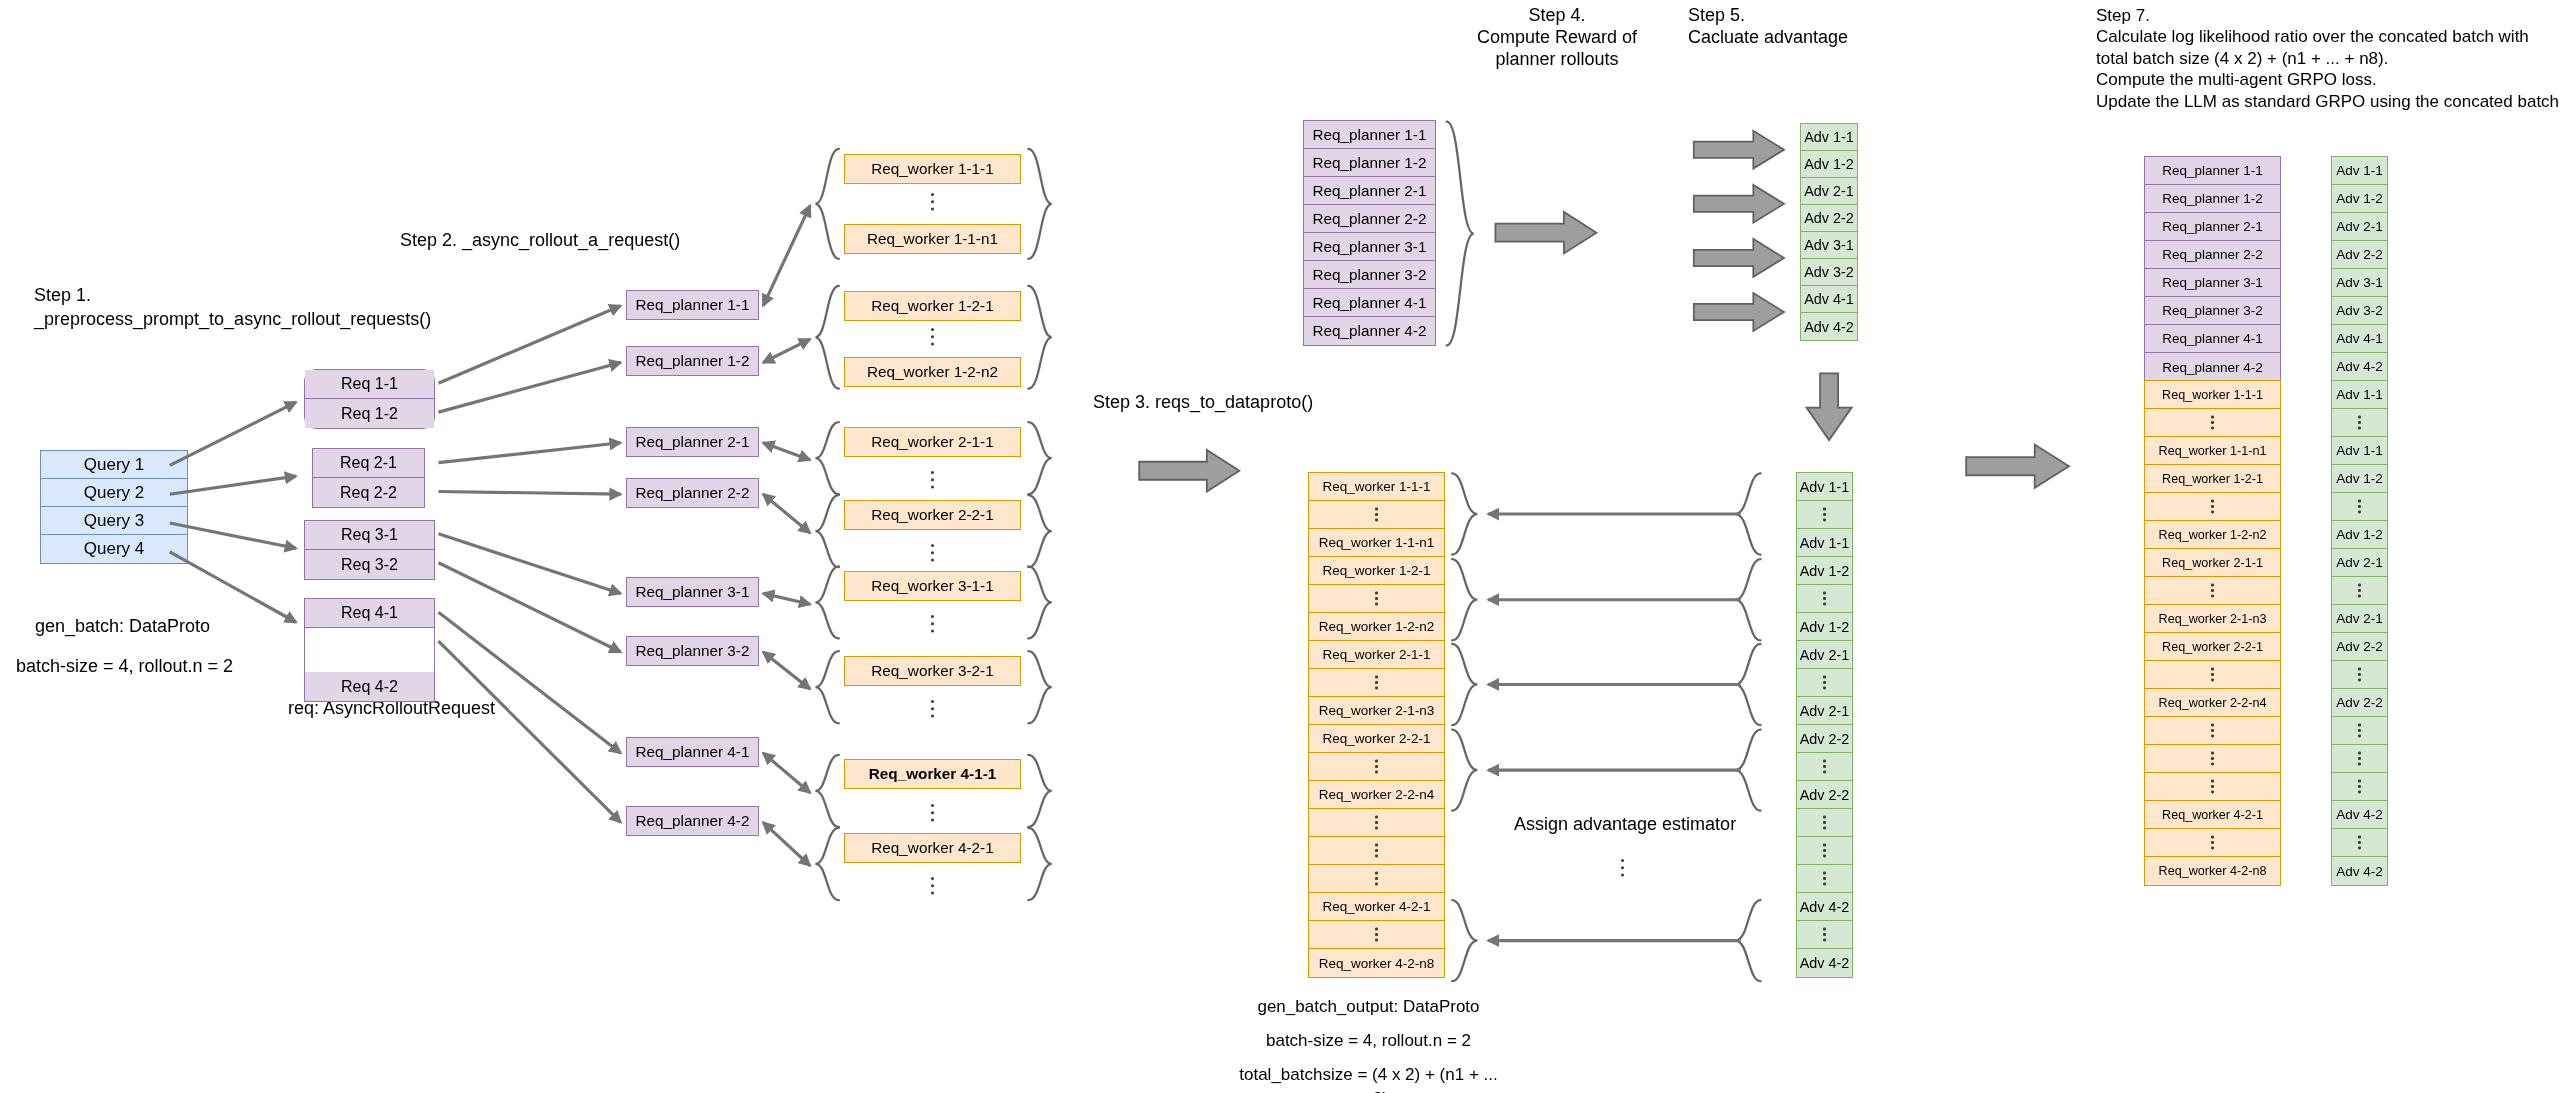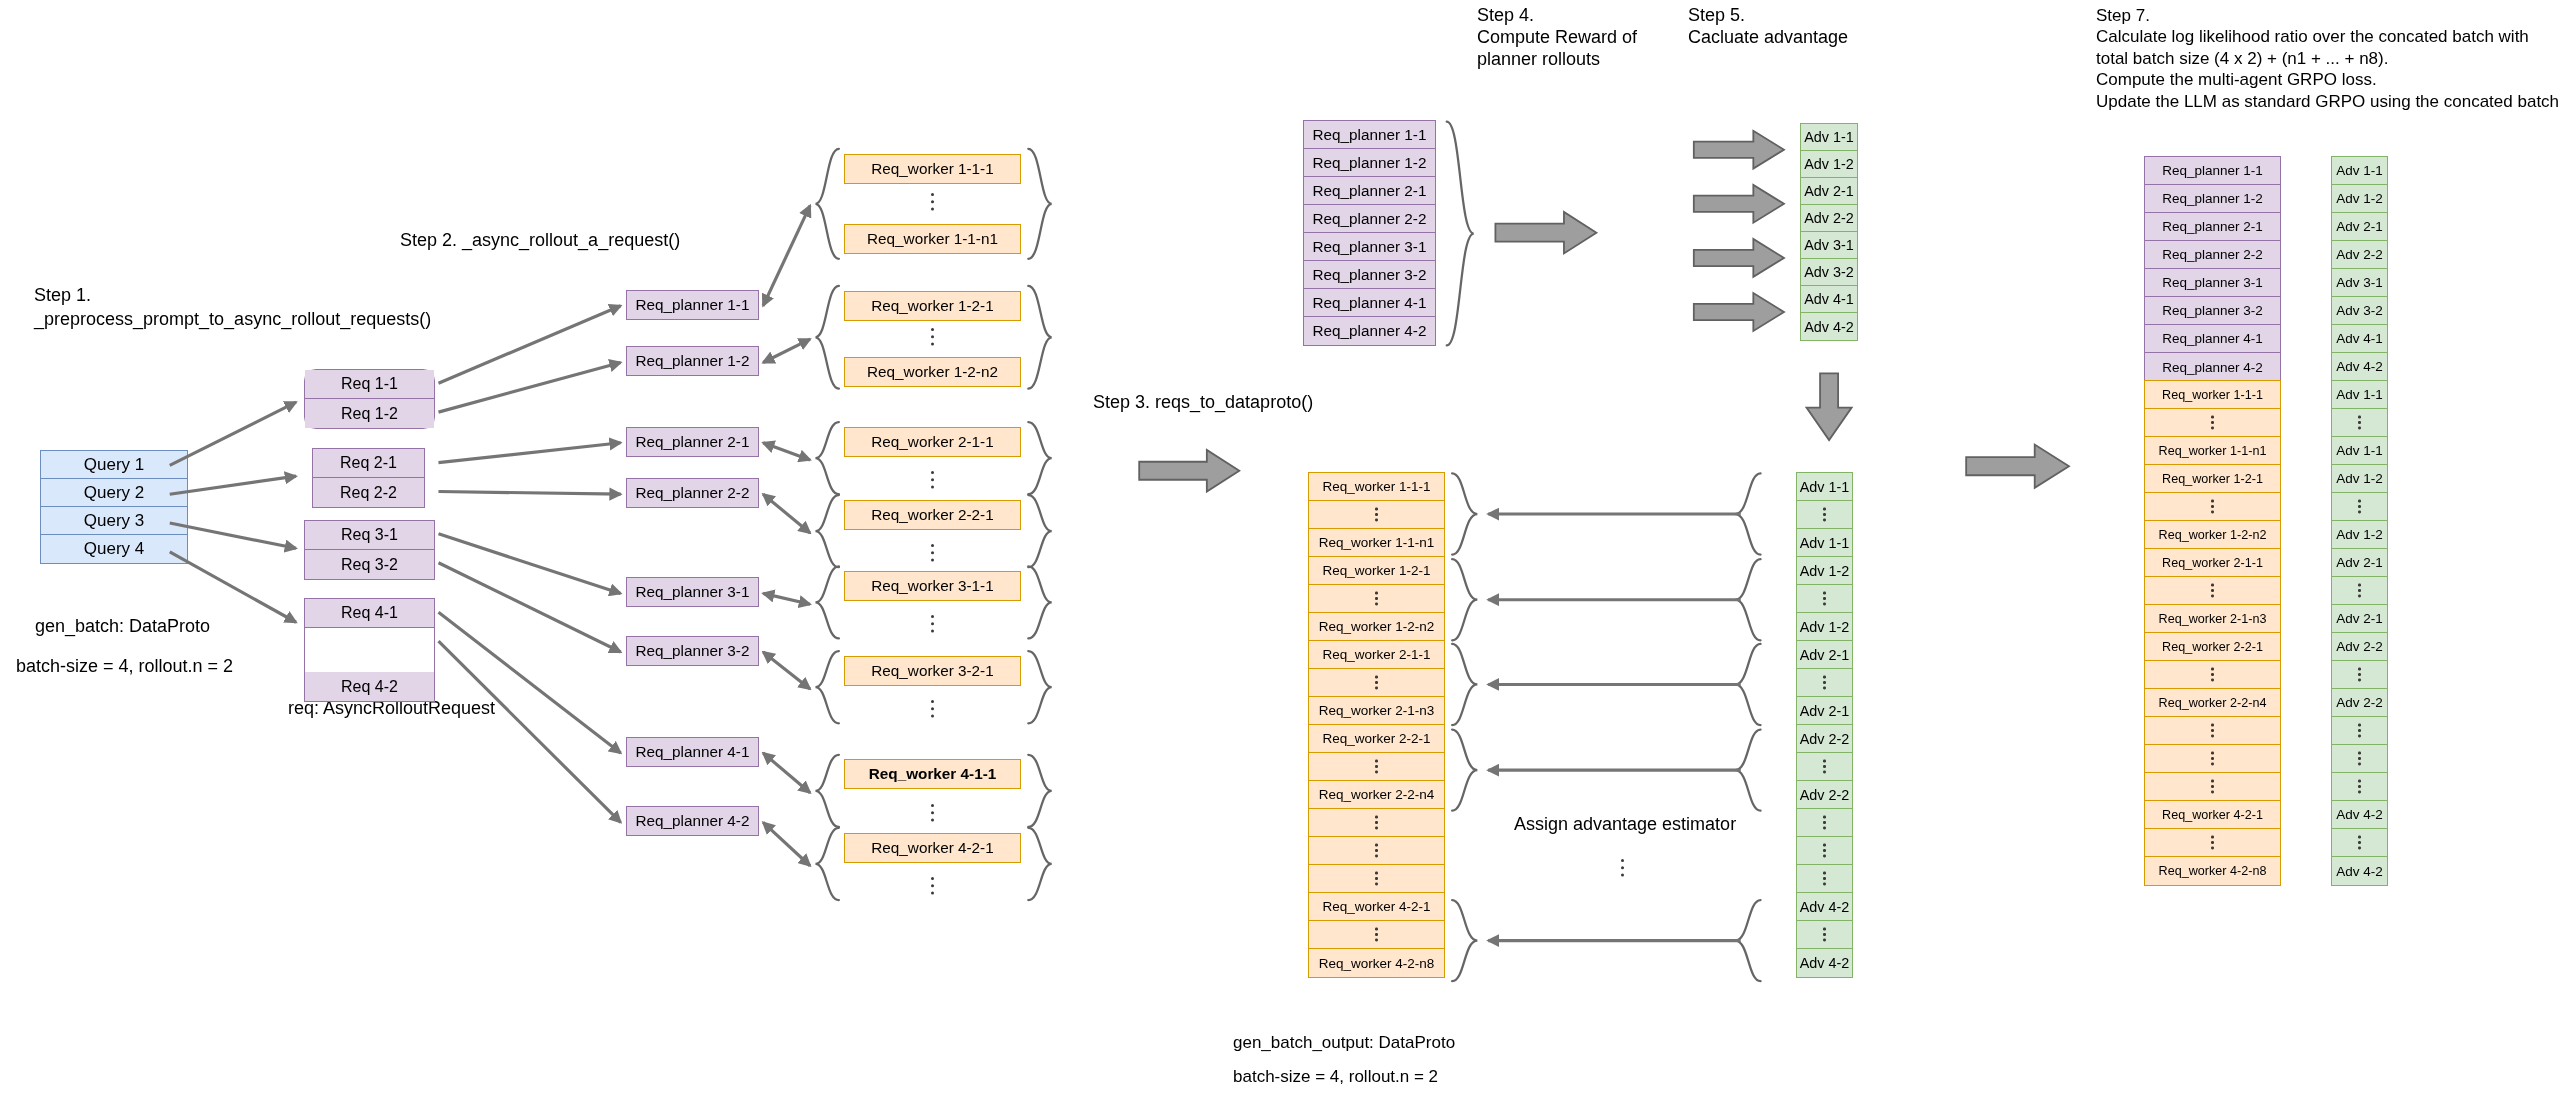--- a/index.html
+++ b/index.html
@@ -3,21 +3,21 @@
 <meta charset="utf-8">
 <style>
   html,body{margin:0;padding:0;background:#ffffff;}
   #canvas{
     position:relative;width:2576px;height:1093px;background:#ffffff;
     font-family:"Liberation Sans","DejaVu Sans",sans-serif;color:#000;
     overflow:hidden;
   }
   .lbl{position:absolute;white-space:pre-line;font-size:18px;line-height:23.5px;color:#000;}
   .lbl.small-lh{line-height:21.6px;}
-  .lbl.center{text-align:left;margin-top:36px;}
+  .lbl.center{text-align:center;}
   
   .vlist{position:absolute;display:flex;flex-direction:column;box-sizing:border-box;border:1.4px solid #888;background:#fff;}
   .vlist .row{flex:0 0 auto;height:var(--rh,28px);display:flex;align-items:center;justify-content:center;
     box-sizing:border-box;border-bottom:0.9px solid #888;white-space:nowrap;}
   .vlist .row:last-child{border-bottom:none;}
   .blue{border-color:#6c8ebf;}   .blue .row{background:#dae8fc;border-bottom-color:#6c8ebf;}
   .purple{border-color:#9673a6;} .purple .row{background:#e1d5e7;border-bottom-color:#9673a6;}
   .orange{border-color:#d79b00;} .orange .row{background:#ffe6cc;border-bottom-color:#d79b00;}
   .green{border-color:#82b366;}  .green .row{background:#d5e8d4;border-bottom-color:#82b366;}
   
@@ -38,21 +38,21 @@
 </style>
 </head>
 <body>
 
 <div id="canvas">
 
   <div class="lbl" style="left:34px;top:284px;">Step 1.
 _preprocess_prompt_to_async_rollout_requests()</div>
   <div class="lbl" style="left:400px;top:229px;">Step 2. _async_rollout_a_request()</div>
   <div class="lbl" style="left:1093px;top:391px;">Step 3. reqs_to_dataproto()</div>
-  <div class="lbl small-lh" style="left:1477px;top:5.4px;">Step 4.
+  <div class="lbl small-lh" style="left:1477px;top:5.4px;text-align:center;">Step 4.
 Compute Reward of
 planner rollouts</div>
   <div class="lbl small-lh" style="left:1688px;top:5.4px;">Step 5.
 Cacluate advantage</div>
   <div class="lbl small-lh" style="left:2096px;top:4.5px;font-size:17px;">Step 7.
 Calculate log likelihood ratio over the concated batch with
 total batch size (4 x 2) + (n1 + ... + n8).
 Compute the multi-agent GRPO loss.
 Update the LLM as standard GRPO using the concated batch</div>
 

